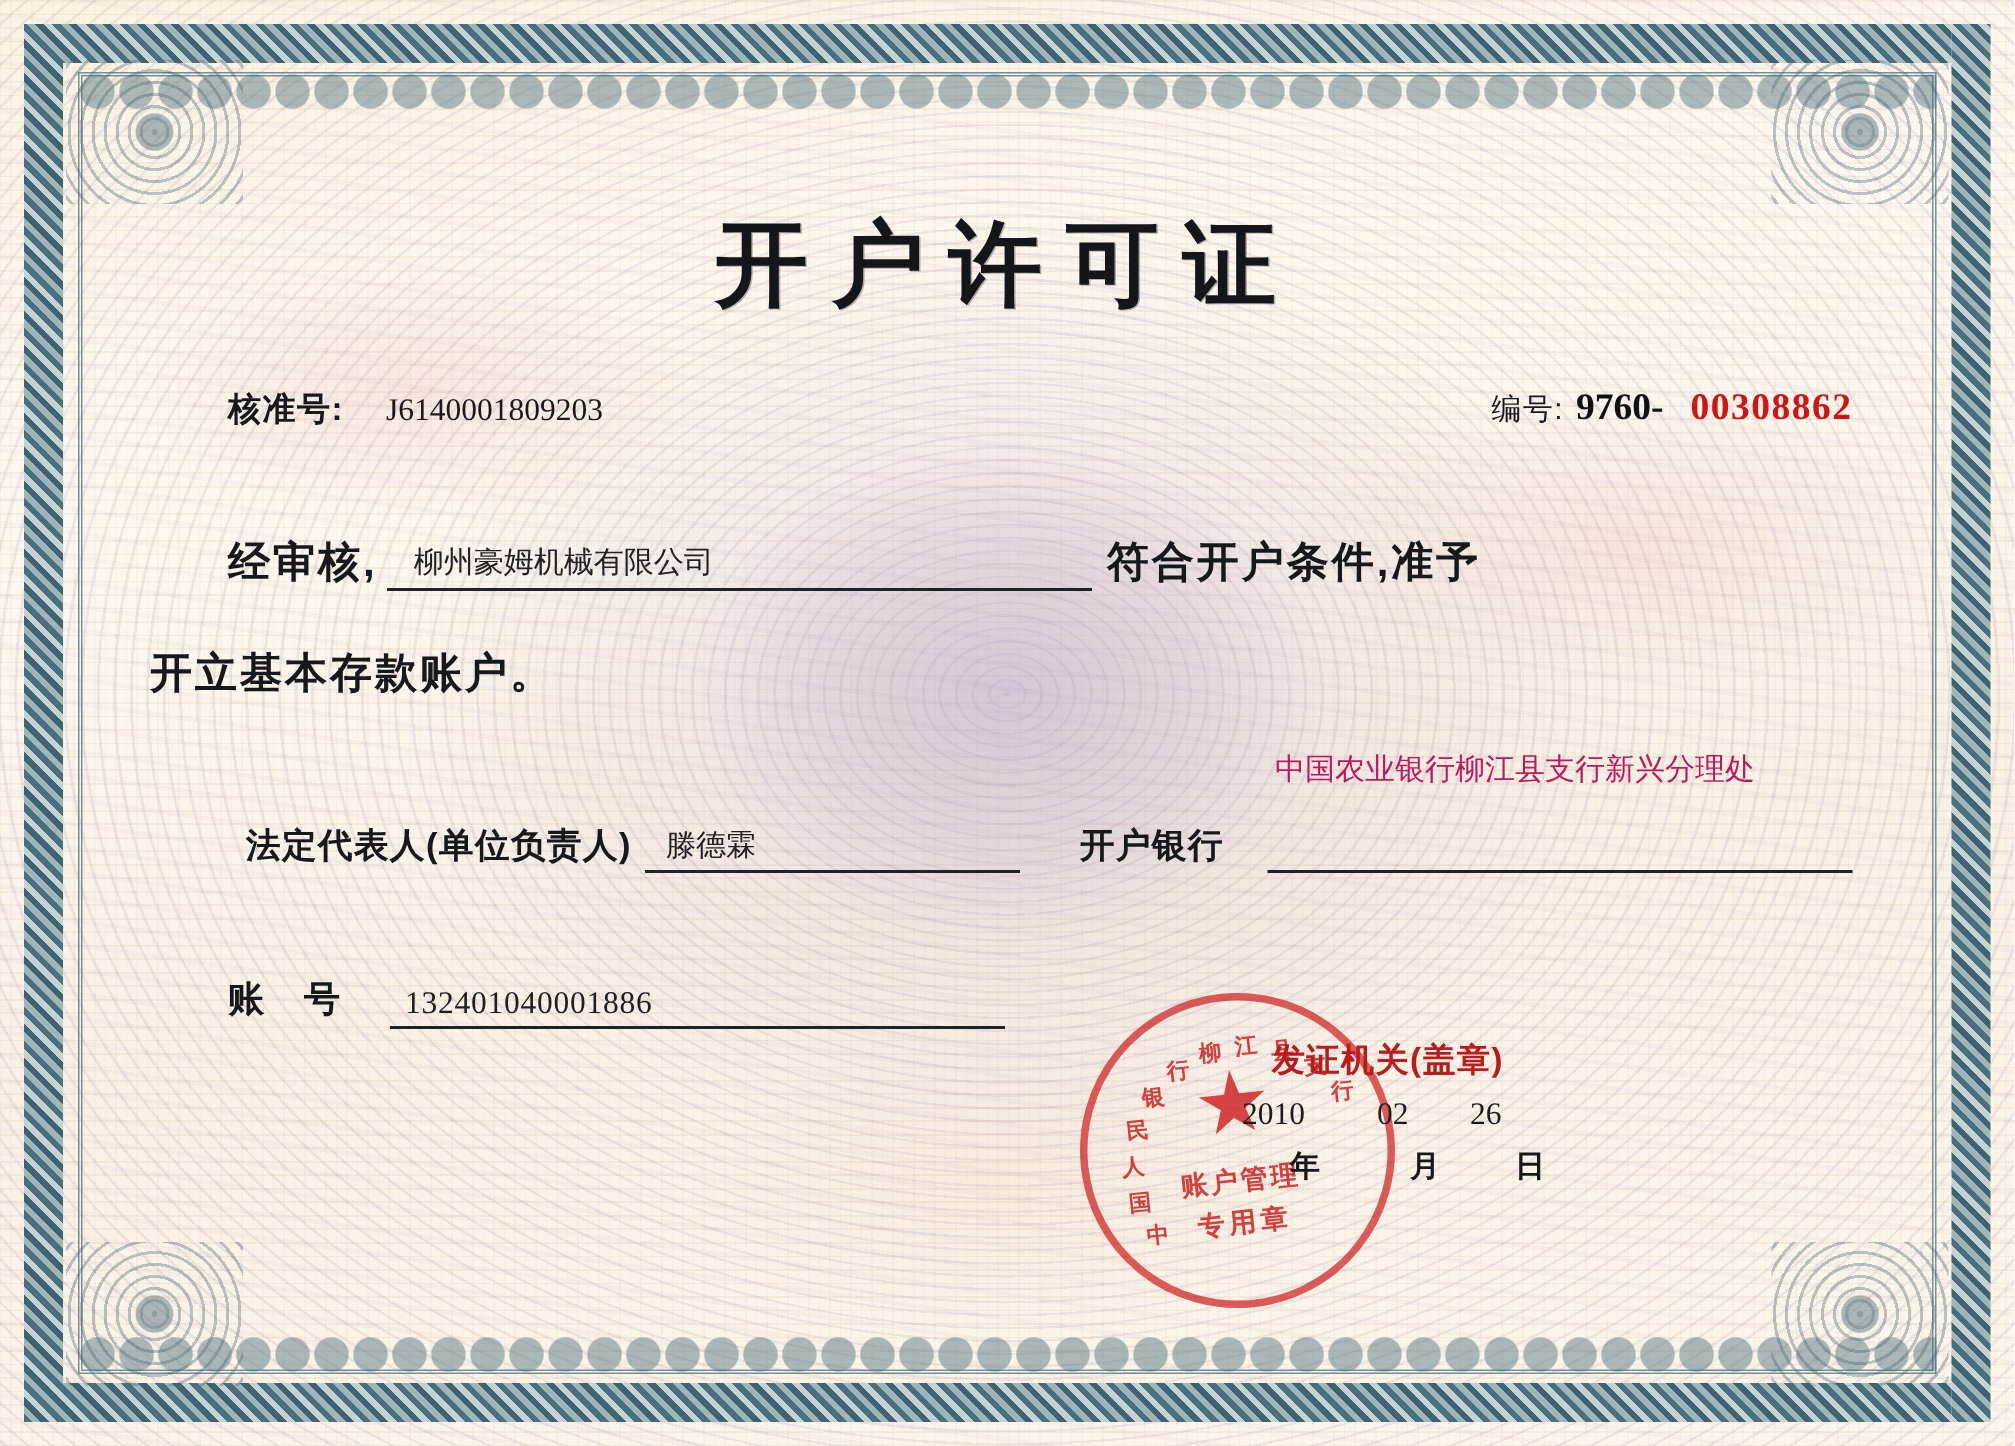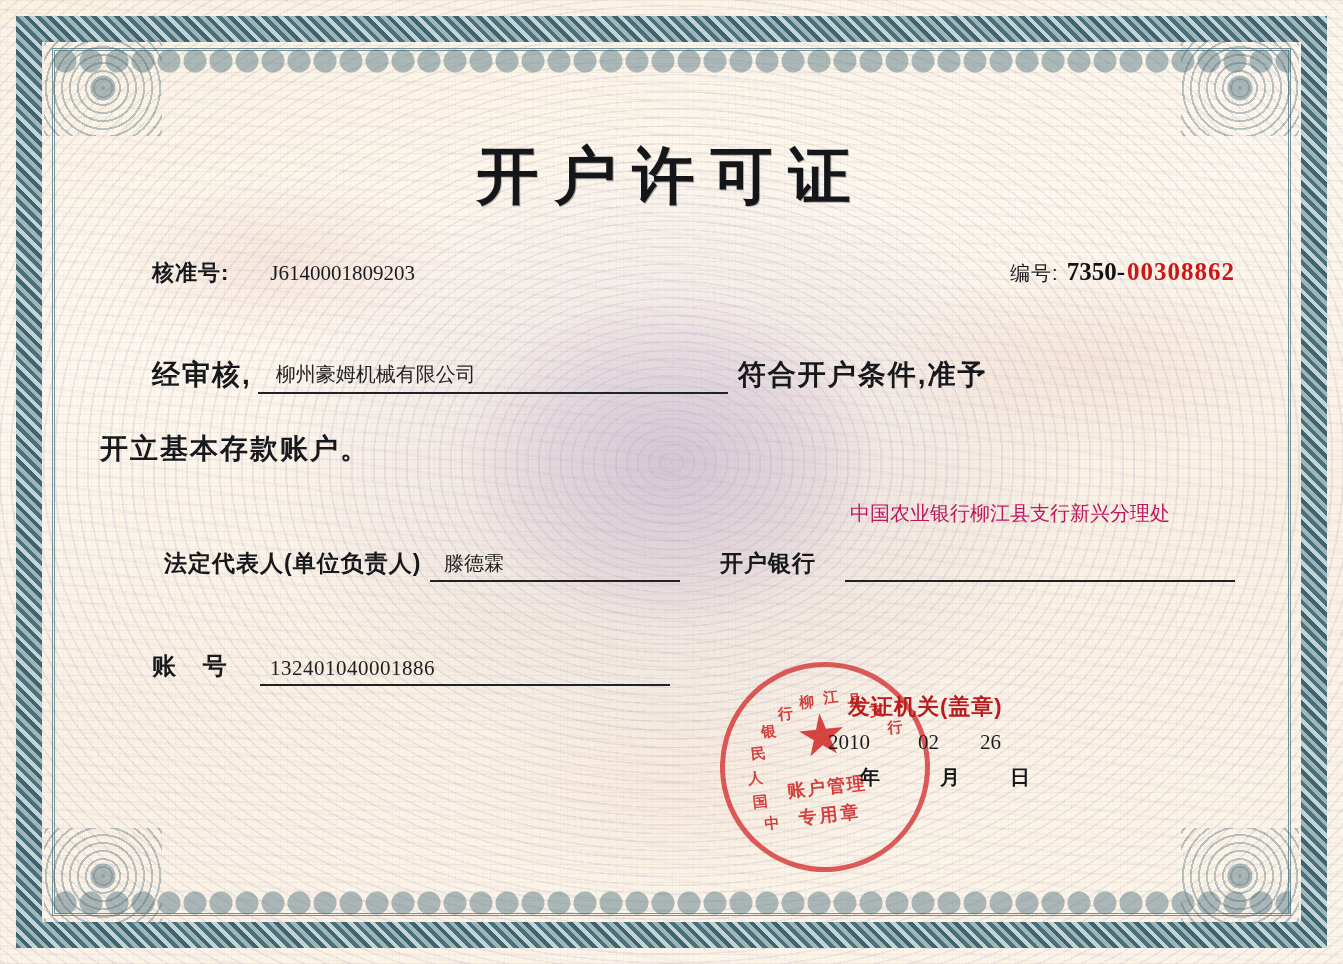--- a/index.html
+++ b/index.html
@@ -116,27 +116,26 @@
     height: 34px;
     font-size: 21px;
     color: #17181c;
   }
   .approval {
     position: absolute;
     left: 52px;
     top: 0;
     display: flex;
     align-items: baseline;
-    gap: 31px;
   }
   .approval .lbl { font-size: 22px; font-weight: bold; letter-spacing: 1px; }
   .approval .val {
     font-family: "Liberation Serif", serif;
     font-size: 21px;
-    margin-left: 10px;
+    margin-left: 28px;
     color: #1a1a1e;
   }
   .serial {
     position: absolute;
     right: 8px;
     top: 0;
     display: flex;
     align-items: baseline;
   }
   .serial .lbl { font-size: 20px; font-weight: normal; letter-spacing: 1px; margin-left: 20px; }
@@ -145,21 +144,21 @@
     font-size: 25px;
     font-weight: bold;
     margin-left: 8px;
     color: #111;
   }
   .serial .num {
     font-family: "Liberation Serif", serif;
     font-size: 25px;
     font-weight: bold;
     color: #cf1414;
-    margin-left: 2px;
+    margin-left: 18px;
     letter-spacing: 1px;
   }
 
   .body-line1 {
     position: relative;
     margin-top: 56px;
     height: 46px;
     display: flex;
     align-items: flex-end;
     padding-left: 52px;
@@ -376,21 +375,21 @@
 
     <div class="doc-title">开户许可证</div>
 
     <div class="row-numbers">
       <div class="approval">
         <span class="lbl">核准号:</span>
         <span class="val">J6140001809203</span>
       </div>
       <div class="serial">
         <span class="lbl">编号:</span>
-        <span class="pre">7350-</span>
+        <span class="pre">9760-</span>
         <span class="num">00308862</span>
       </div>
     </div>
 
     <div class="body-line1">
       <span>经审核,</span>
       <span class="fill-company">
         <span class="handwrite">柳州豪姆机械有限公司</span>
       </span>
       <span>符合开户条件,准予</span>

